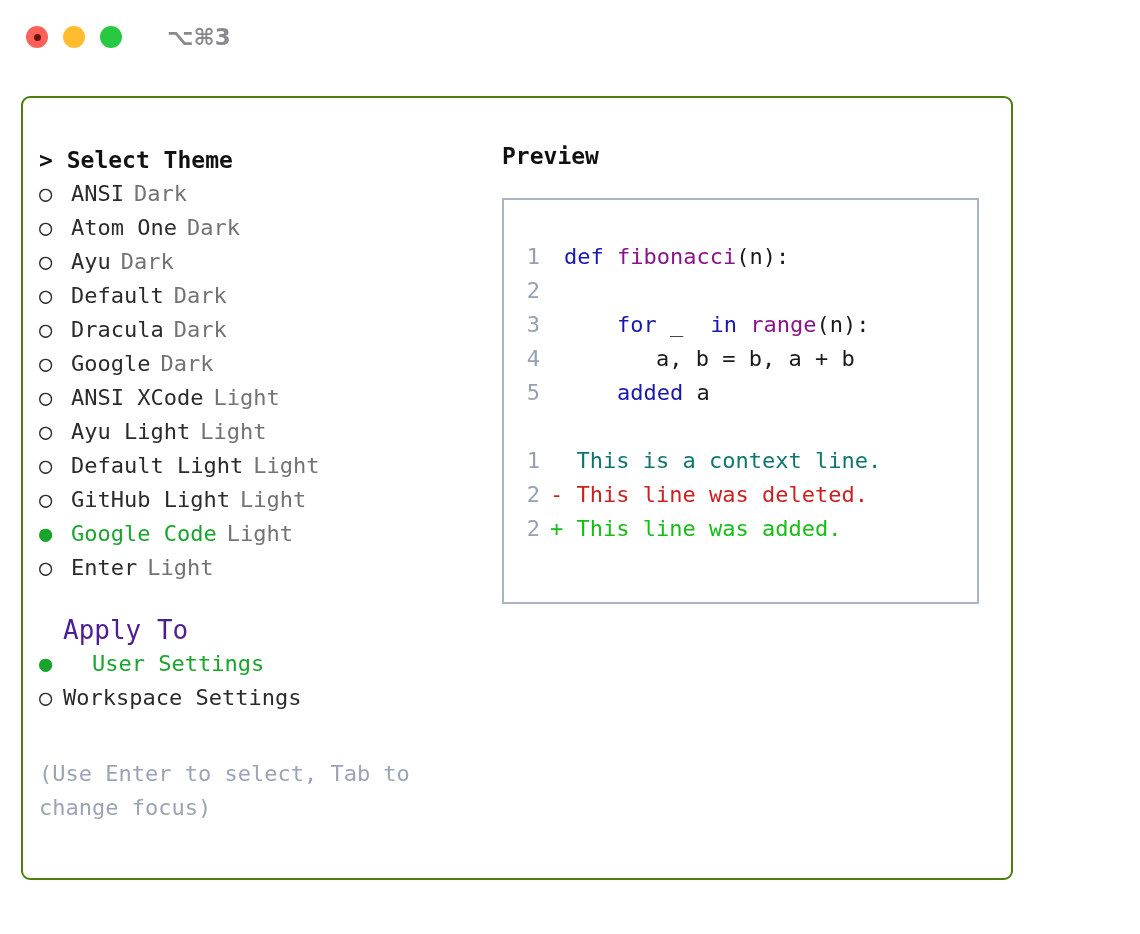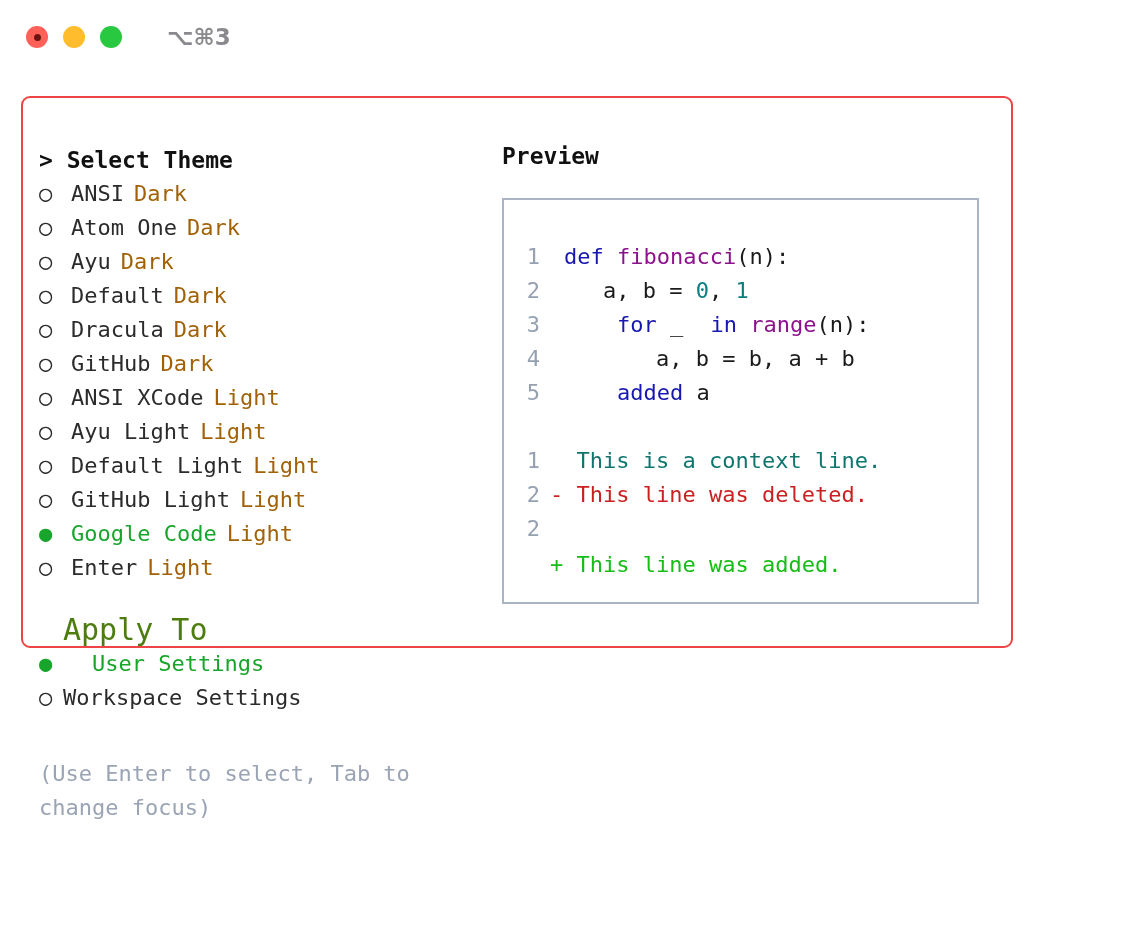--- a/index.html
+++ b/index.html
@@ -61,22 +61,22 @@
     font-weight: 700;
     color: #8a8a8e;
     letter-spacing: 0px;
     font-family: "DejaVu Sans", "Liberation Sans", sans-serif;
   }
 
   
   #main-panel {
     position: absolute;
     left: 21px; top: 96px;
-    width: 992px; height: 552px;
-    border: 2px solid #ef4444;
+    width: 992px; height: 784px;
+    border: 2px solid #4d7c0f;
     border-radius: 9px;
     background: #ffffff;
     box-sizing: border-box;
   }
 
   
   #theme-column {
     position: absolute;
     left: 16px; top: 45px;
     width: 430px;
@@ -98,27 +98,27 @@
     display: inline-block;
     width: 24px;
     text-align: left;
     flex: 0 0 24px;
     font-size: 22px;
   }
   .marker-unselected { color: #2b2b2b; }
   .marker-selected   { color: #18a52c; }
   .theme-name  { color: #2b2b2b; margin-left: 8px; }
   .theme-name.selected { color: #18a52c; }
-  .theme-tag   { color: #a16207; margin-left: 10px; }
+  .theme-tag   { color: #737373; margin-left: 10px; }
 
   #apply-to-block { margin-top: 28px; }
   #apply-to-label {
     padding-left: 24px;
-    color: #4d7c0f;
-    font-size: 30px;
+    color: #4c1d95;
+    font-size: 26px;
   }
   .apply-name { color: #2b2b2b; }
   .apply-name.selected { color: #18a52c; margin-left: 29px; }
 
   #help-text {
     margin-top: 42px;
     color: #9aa4b4;
     font-size: 22px;
     line-height: 34px;
     width: 400px;
@@ -162,21 +162,21 @@
     box-sizing: border-box;
   }
   .code-text { white-space: pre; }
   .tok-kw   { color: #1818b0; margin-left: 14px; }
   .tok-fn   { color: #8c128c; }
   .tok-num  { color: #0d7f7f; }
   .tok-plain{ color: #1a1a1a; }
   .diff-gap { height: 34px; }
   .diff-ctx { color: #0f766e; }
   .diff-del { color: #cc1f1f; }
-  .diff-add { color: #15bd15; margin-top: 36px; }
+  .diff-add { color: #15bd15; }
 </style>
 </head>
 <body>
 
 <div id="app-window">
 
   <div id="titlebar">
     <div class="traffic-lights">
       <span class="tl tl-red"></span>
       <span class="tl tl-yellow"></span>
@@ -211,21 +211,21 @@
             <span class="theme-name">Default</span>
             <span class="theme-tag">Dark</span>
           </div>
           <div class="row">
             <span class="marker marker-unselected">○</span>
             <span class="theme-name">Dracula</span>
             <span class="theme-tag">Dark</span>
           </div>
           <div class="row">
             <span class="marker marker-unselected">○</span>
-            <span class="theme-name">GitHub</span>
+            <span class="theme-name">Google</span>
             <span class="theme-tag">Dark</span>
           </div>
           <div class="row">
             <span class="marker marker-unselected">○</span>
             <span class="theme-name">ANSI XCode</span>
             <span class="theme-tag">Light</span>
           </div>
           <div class="row">
             <span class="marker marker-unselected">○</span>
             <span class="theme-name">Ayu Light</span>
@@ -268,21 +268,21 @@
       </div>
 
       <div id="help-text">(Use Enter to select, Tab to change focus)</div>
     </div>
 
     <div id="preview-column">
       <div id="preview-title">Preview</div>
       <div id="preview-box">
         <div id="code-block">
             <div class="code-line"><span class="lineno">1</span><span class="code-text"><span class="tok-kw">def </span><span class="tok-fn">fibonacci</span><span class="tok-plain">(n):</span></span></div>
-            <div class="code-line"><span class="lineno">2</span><span class="code-text"><span class="tok-plain">    a, b = </span><span class="tok-num">0</span><span class="tok-plain">, </span><span class="tok-num">1</span></span></div>
+            <div class="code-line"><span class="lineno">2</span></div>
             <div class="code-line"><span class="lineno">3</span><span class="code-text"><span class="tok-plain">    </span><span class="tok-kw">for</span><span class="tok-plain"> _ </span><span class="tok-kw">in</span><span class="tok-plain"> </span><span class="tok-fn">range</span><span class="tok-plain">(n):</span></span></div>
             <div class="code-line"><span class="lineno">4</span><span class="code-text"><span class="tok-plain">        a, b = b, a + b</span></span></div>
             <div class="code-line"><span class="lineno">5</span><span class="code-text"><span class="tok-plain">    </span><span class="tok-kw">added</span><span class="tok-plain"> a</span></span></div>
           </div>
         <div class="diff-gap"></div>
         <div id="diff-block">
             <div class="code-line"><span class="lineno">1</span><span class="code-text diff-ctx">  This is a context line.</span></div>
             <div class="code-line"><span class="lineno">2</span><span class="code-text diff-del">- This line was deleted.</span></div>
             <div class="code-line"><span class="lineno">2</span><span class="code-text diff-add">+ This line was added.</span></div>
           </div>

